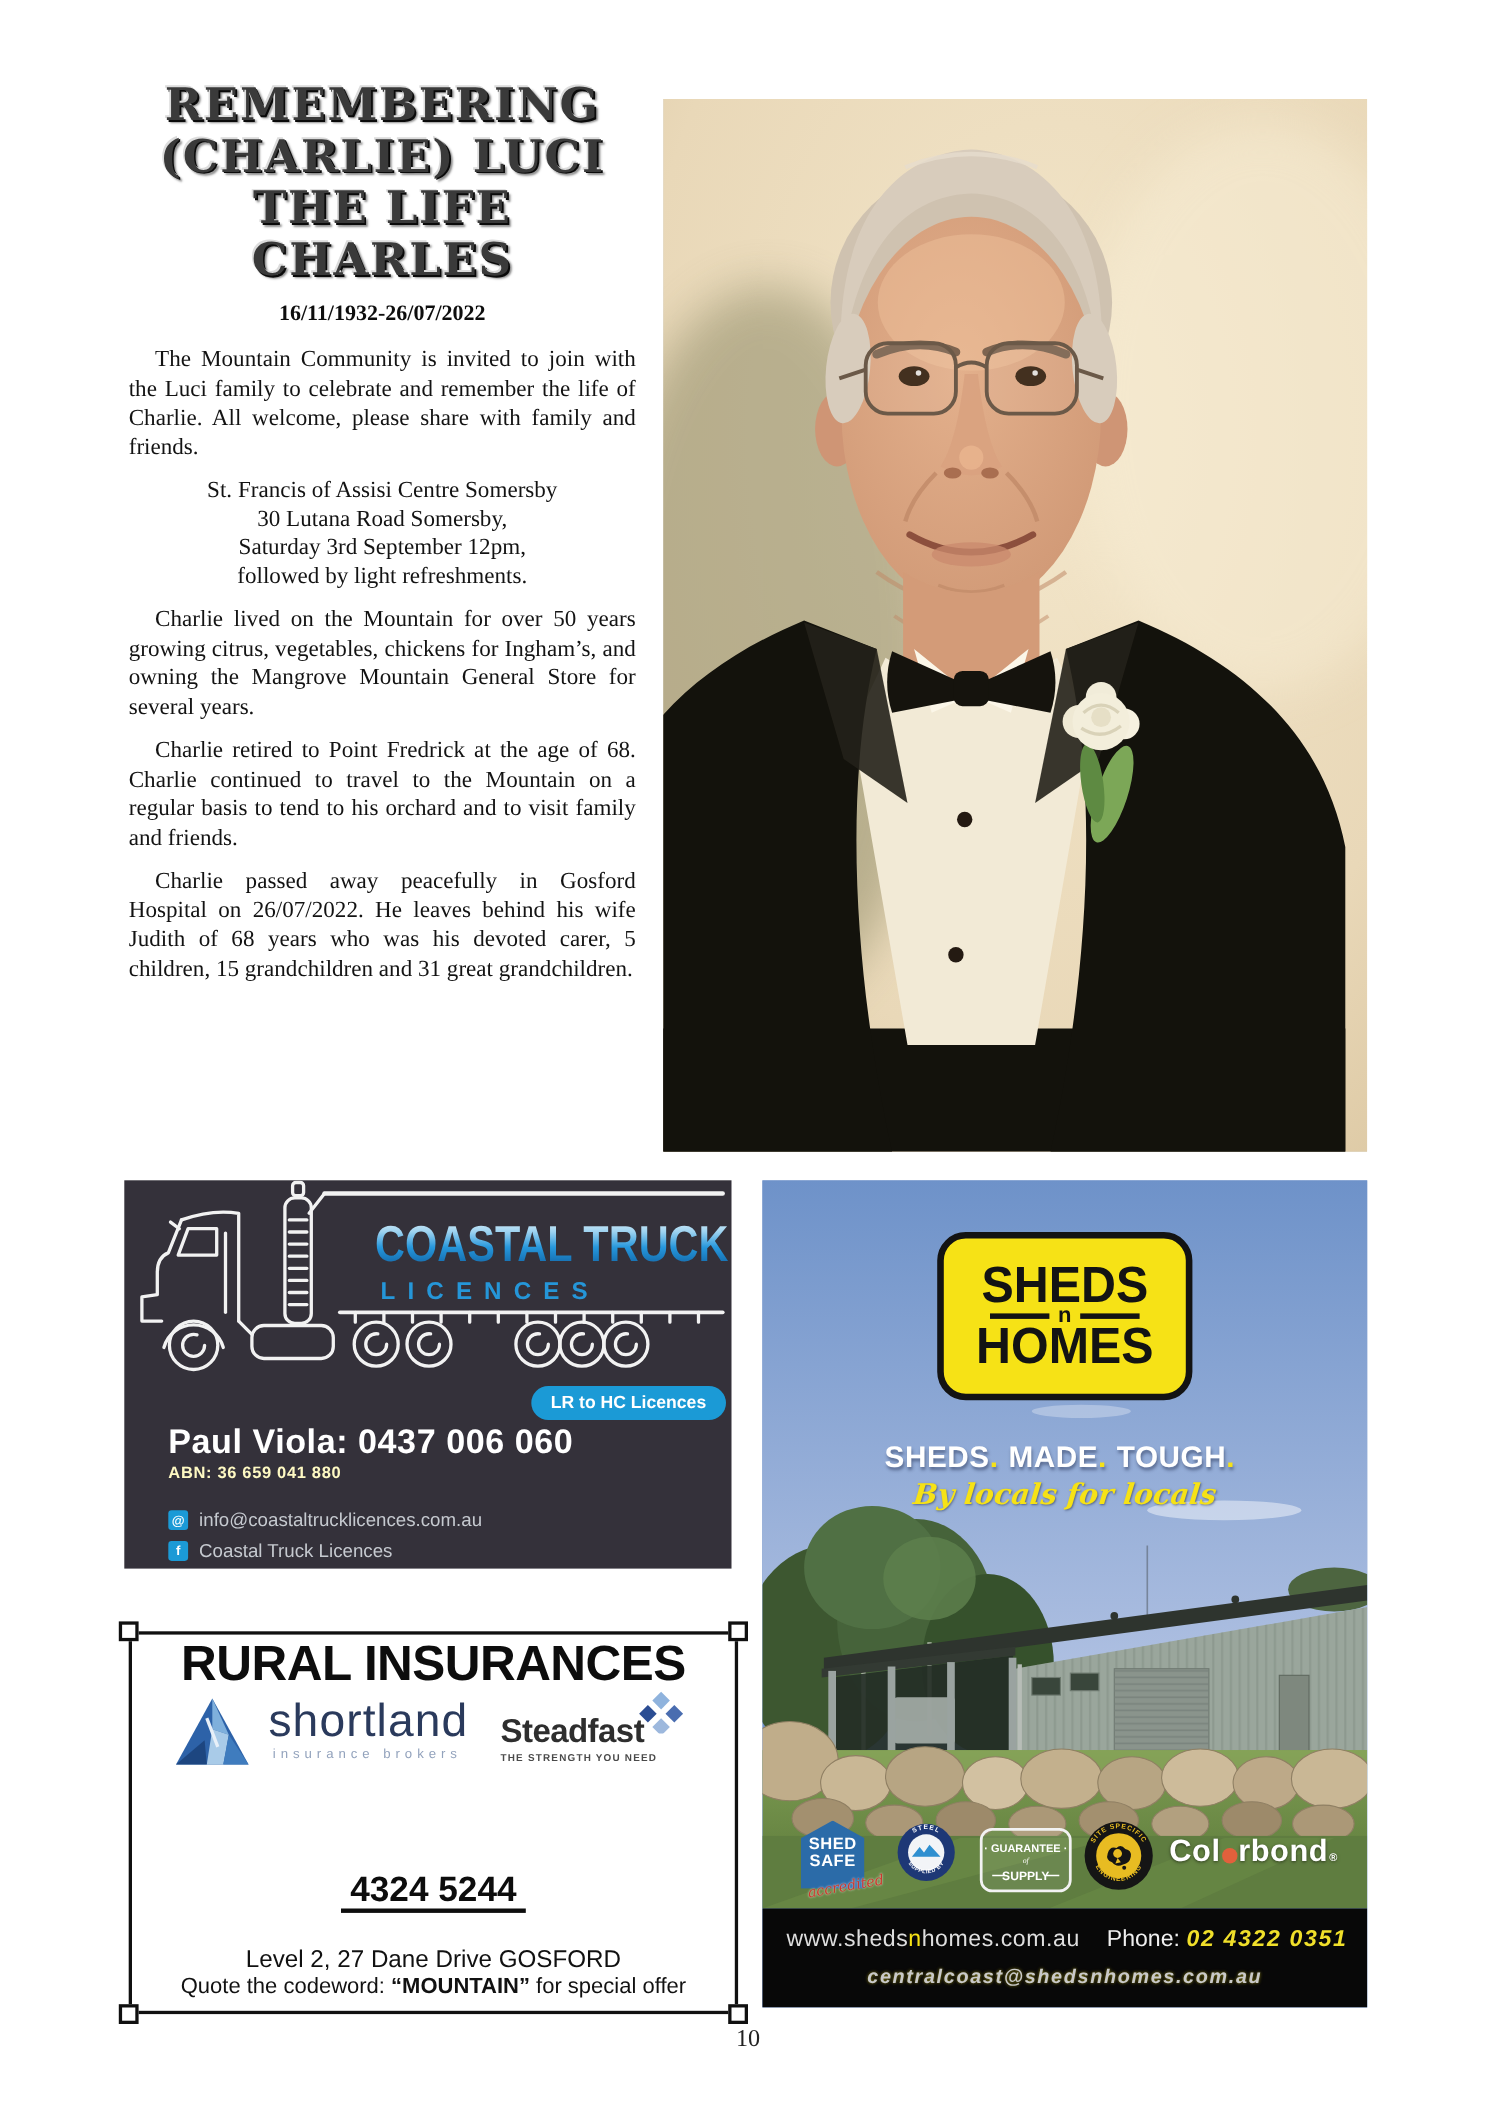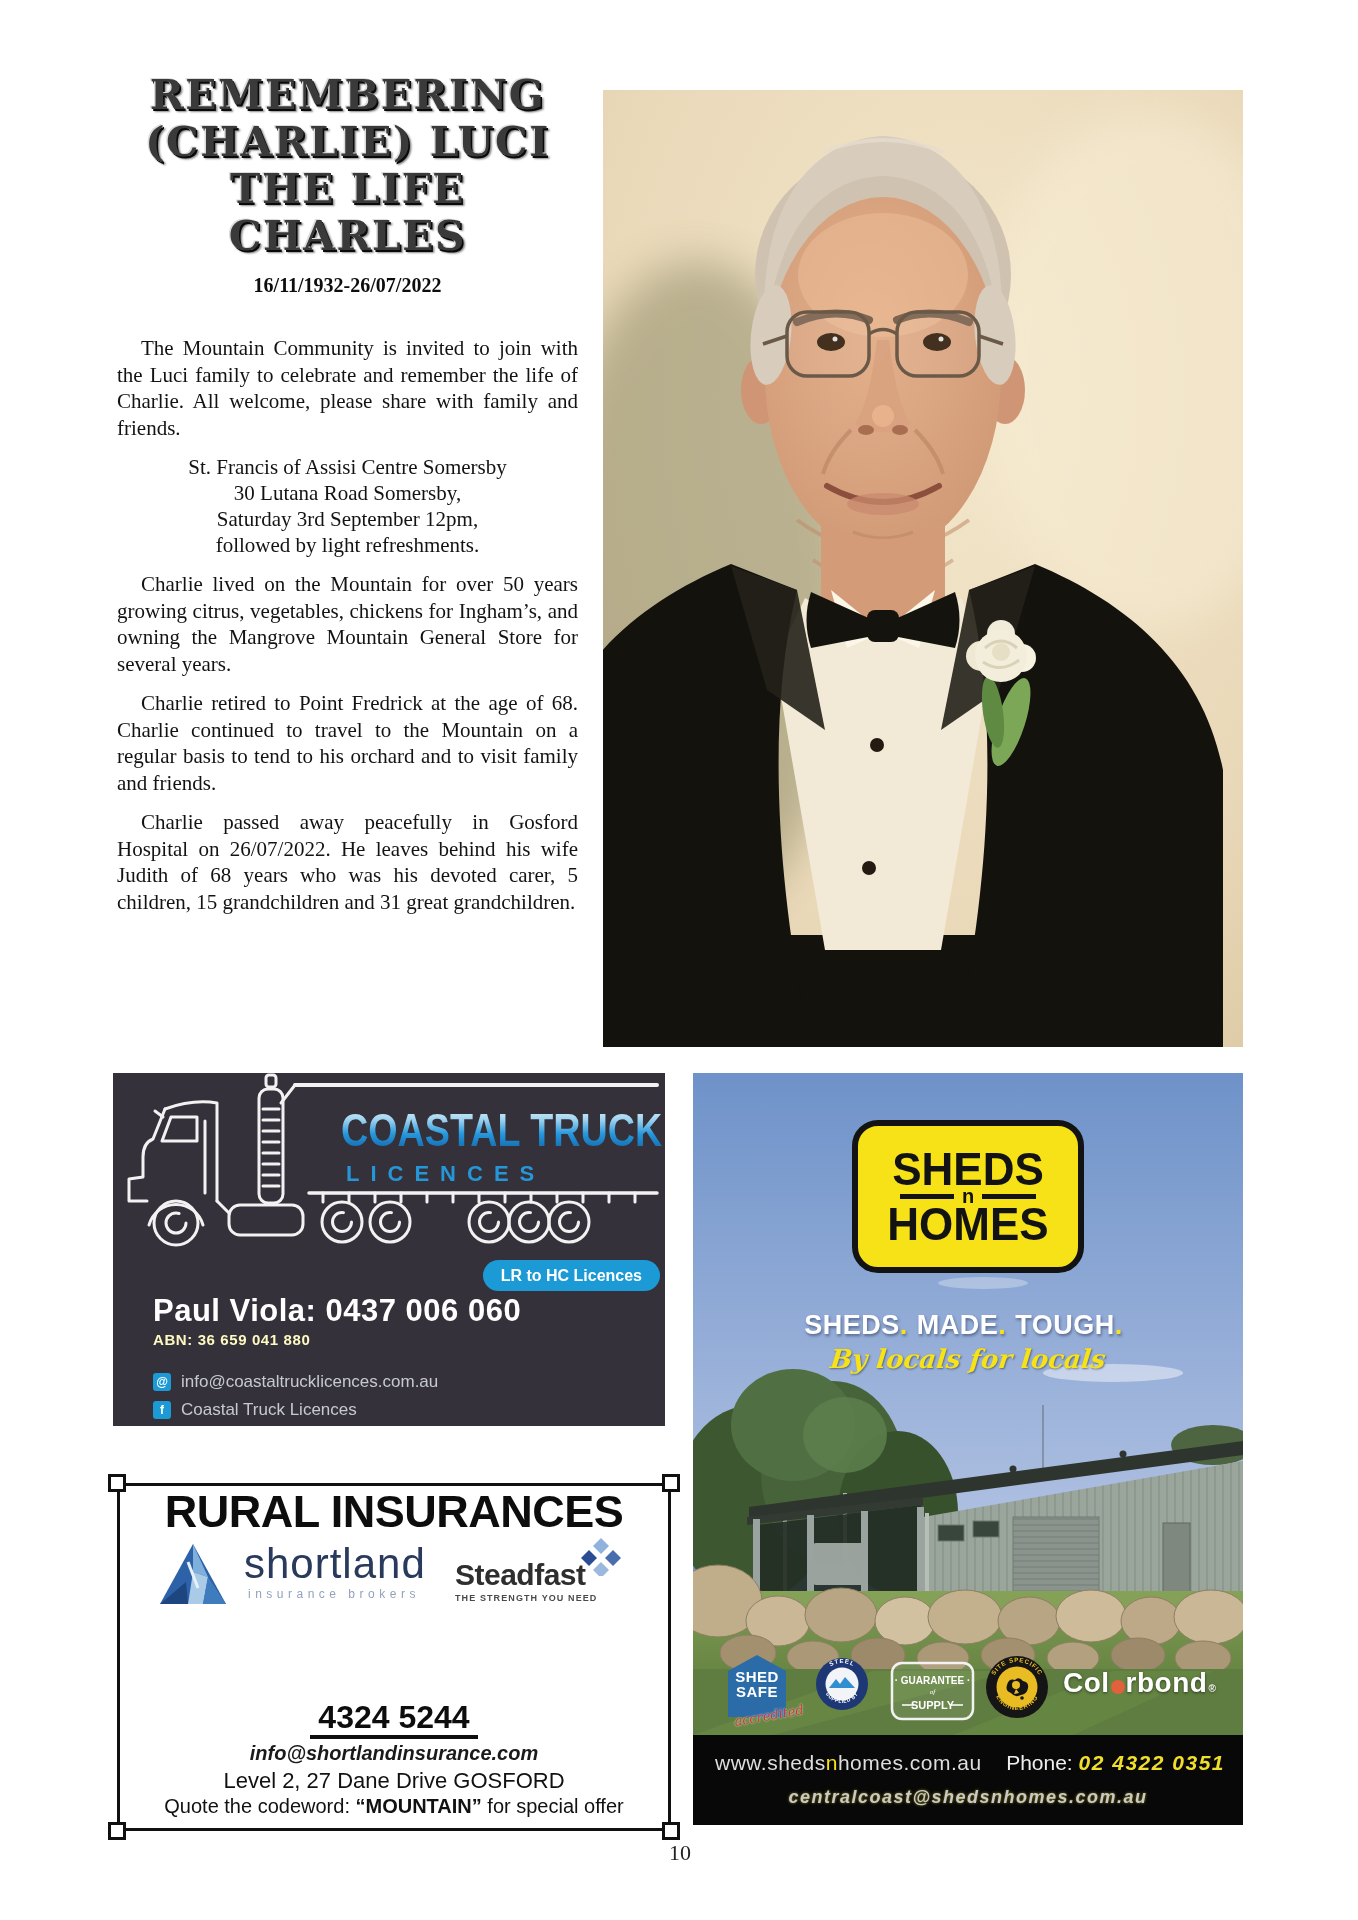--- a/index.html
+++ b/index.html
@@ -5,21 +5,21 @@
   html,body{margin:0;padding:0;background:#ffffff;}
   #canvas{position:relative;width:1358px;height:1920px;background:#fff;overflow:hidden;
           font-family:"Liberation Serif",serif;color:#131313;}
 
   
   .obituary{position:absolute;left:117px;top:72px;width:461px;}
   .ob-title{text-align:center;font-family:"DejaVu Serif",serif;font-weight:700;
             font-size:41px;line-height:47px;letter-spacing:1.5px;color:#3a3a3a;
             text-shadow:-1.5px -1.5px 0 #dcdcdc,1.5px 1.5px 0 #0a0a0a,3px 3px 2px #8a8a8a;}
   .ob-dates{text-align:center;font-size:20px;font-weight:700;margin-top:14px;color:#0d0d0d;}
-  .ob-body{margin-top:38px;font-size:21px;line-height:26.5px;}
+  .ob-body{margin-top:16px;font-size:21px;line-height:26.5px;}
   .ob-body p{margin:0 0 13px 0;text-align:justify;text-indent:24px;}
   .ob-event{text-align:center;margin:2px 0 13px 0;}
   .ob-event div{line-height:26px;}
 
   
   .photo{position:absolute;left:603px;top:90px;width:640px;height:957px;box-shadow:0 0 0 1px #d8cfbd inset;}
 
   
   .coastal{position:absolute;left:113px;top:1073px;width:552px;height:353px;background:#34313a;
            font-family:"Liberation Sans",sans-serif;overflow:hidden;}
@@ -287,21 +287,20 @@
         <path d="M32 14 l8 8 -8 8 -8 -8 Z" fill="#4a6db0"></path>
         <path d="M20 26 l8 8 -8 8 -8 -8 Z" fill="#9db8dd"></path>
       </svg>
       <div class="ru-stead-name">Steadfast</div>
       <div class="ru-stead-tag">THE STRENGTH YOU NEED</div>
     </div>
 
     <div class="ru-phone">
       <span>4324 5244</span>
     </div>
-    <div class="ru-email">info@shortlandinsurance.com</div>
     <div class="ru-addr">Level 2, 27 Dane Drive GOSFORD</div>
     <div class="ru-code">
       <span>Quote the codeword: </span><b>“MOUNTAIN”</b><span> for special offer</span>
     </div>
   </div>
 
   <div class="sheds">
     <svg class="sh-svg" width="550" height="662" viewBox="0 0 550 662">
       <defs>
         <linearGradient id="sky" x1="0" y1="0" x2="0" y2="1">

